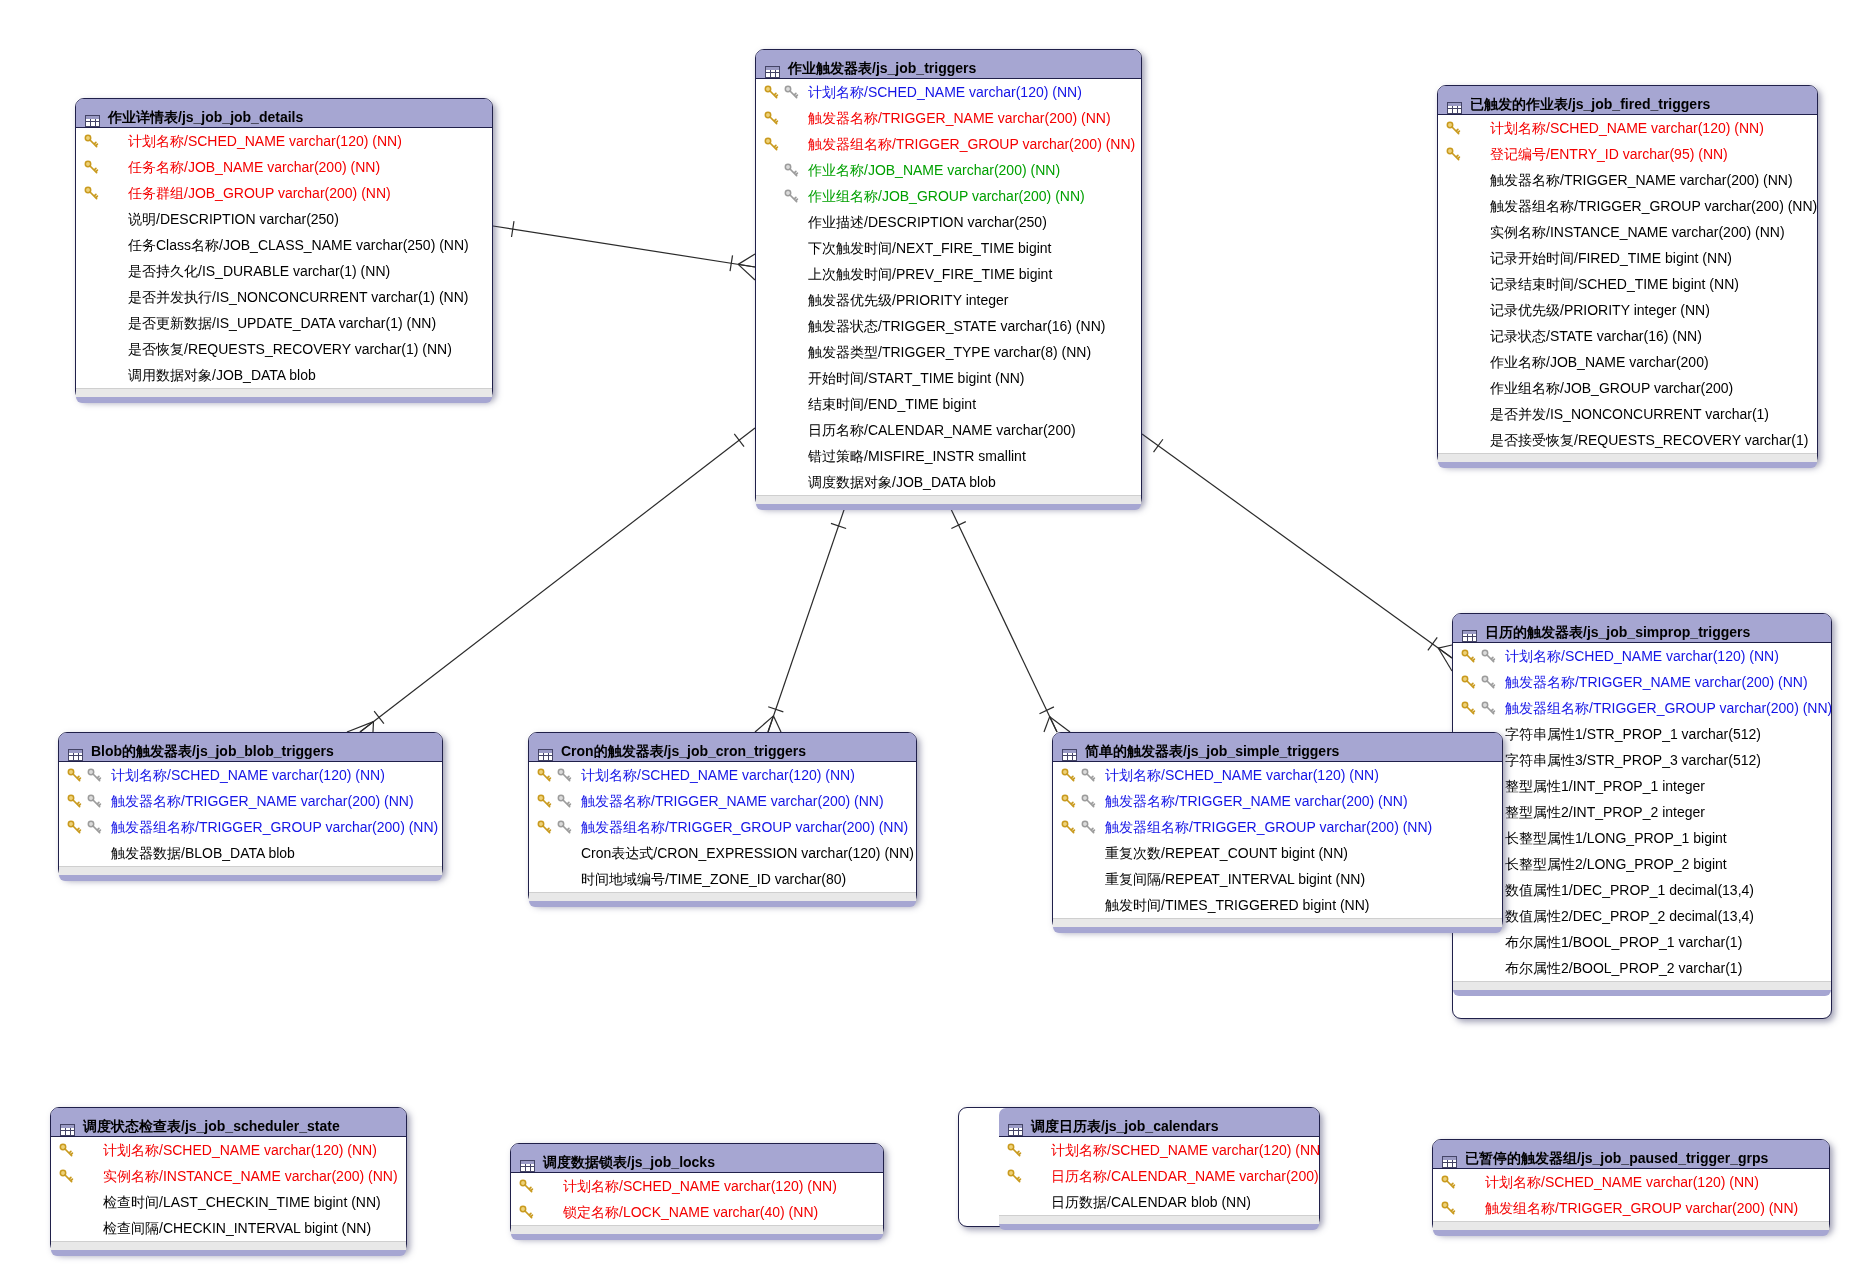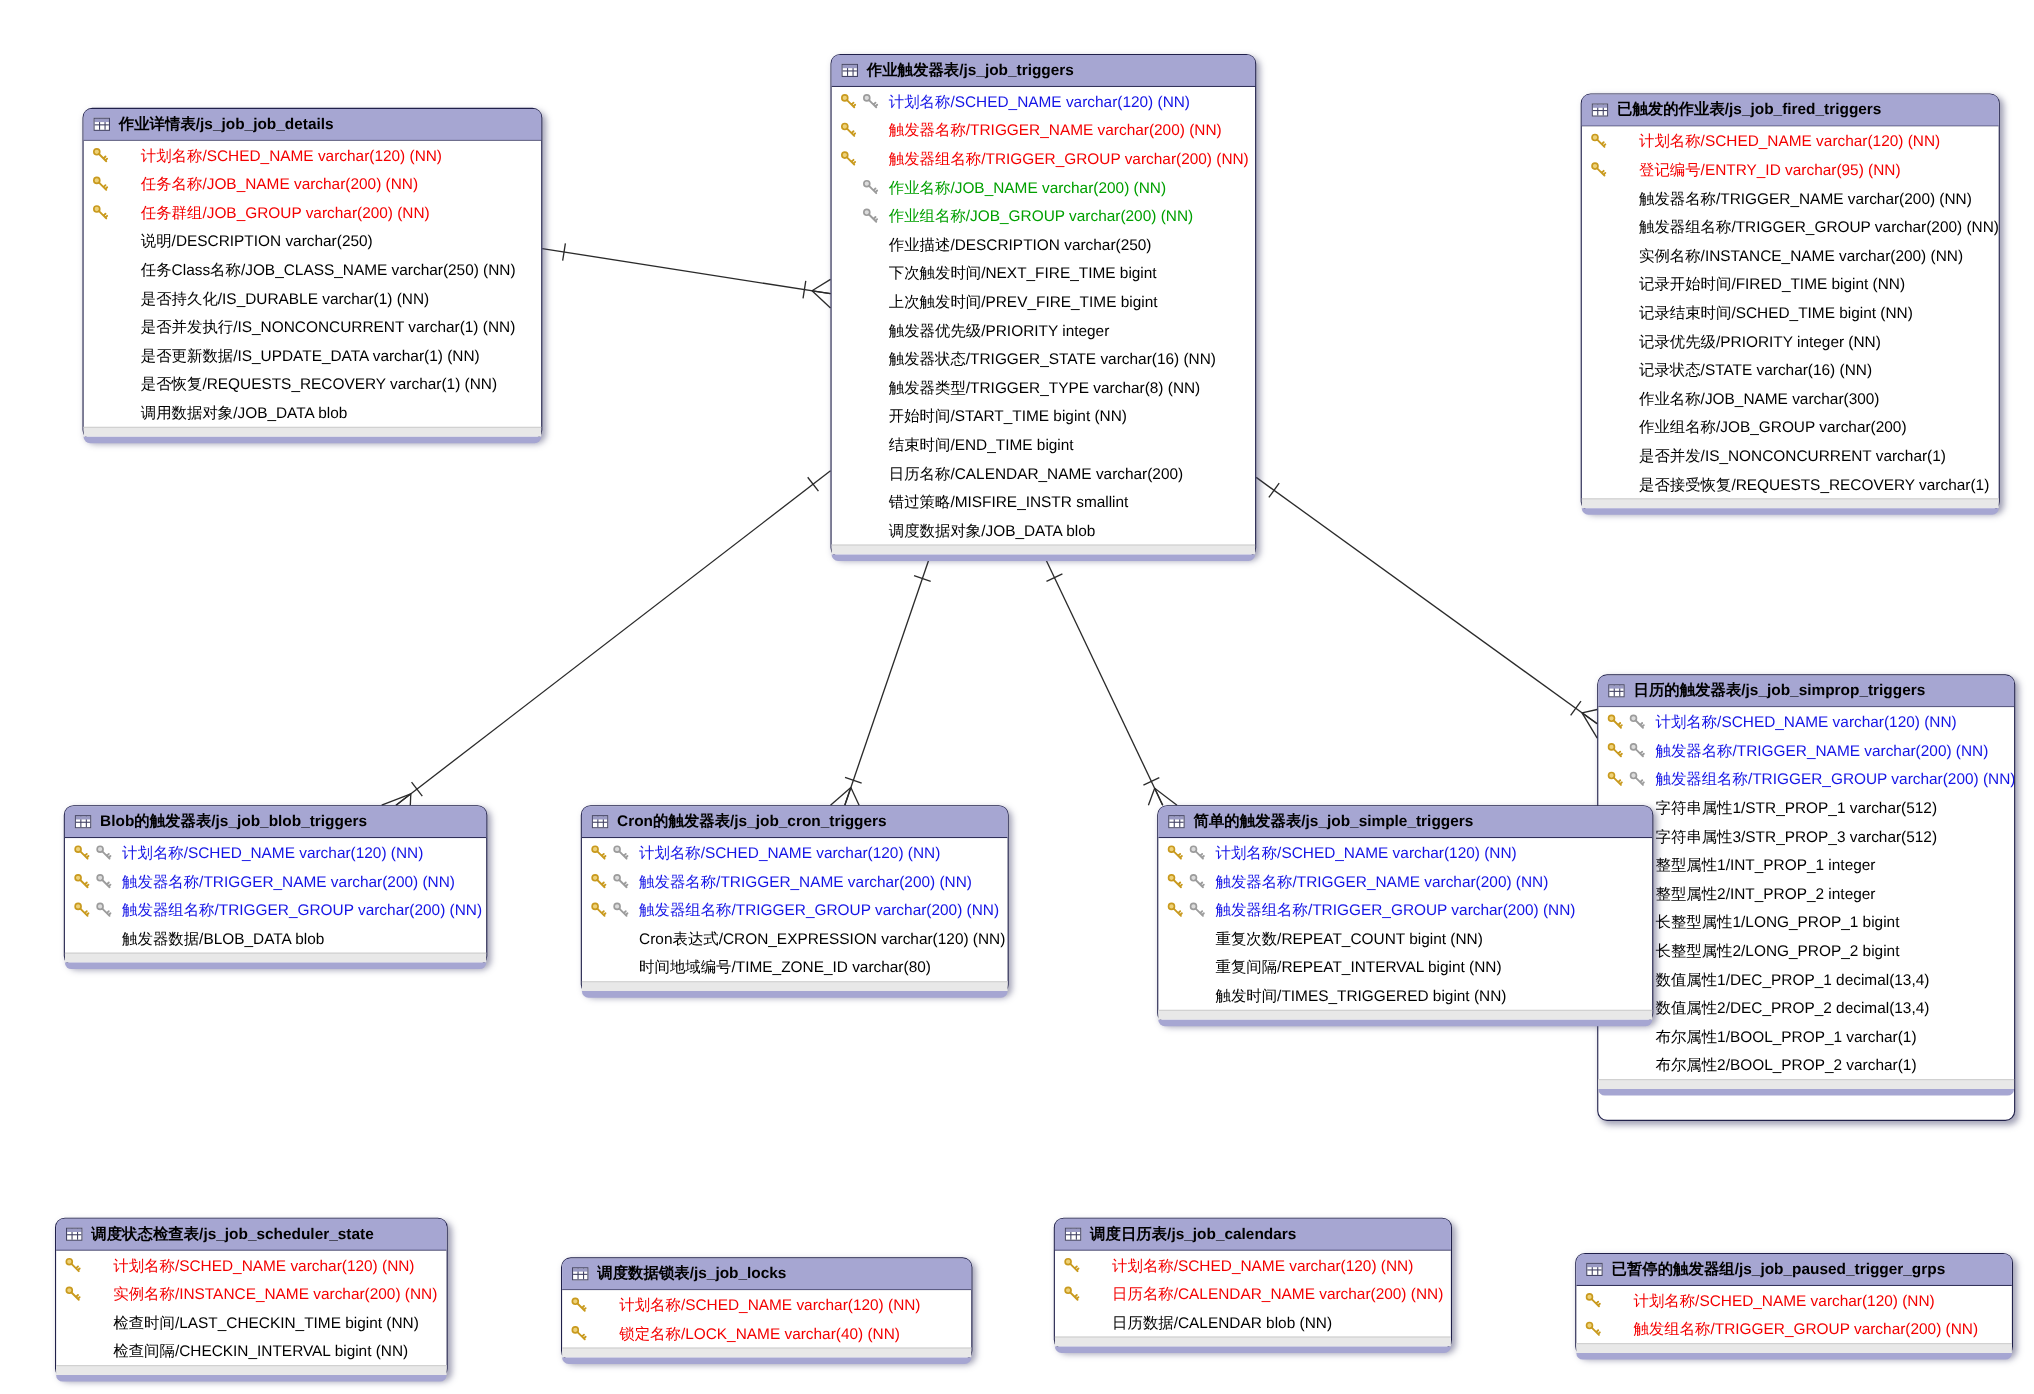--- a/index.html
+++ b/index.html
@@ -4,21 +4,21 @@
 <style>
   html,body{margin:0;padding:0;background:#ffffff;}
   body{width:1849px;height:1267px;position:relative;overflow:hidden;
        font-family:"Liberation Sans","DejaVu Sans",sans-serif;}
   #canvas{position:absolute;left:0;top:0;width:1849px;height:1267px;}
   #edges{position:absolute;left:0;top:0;pointer-events:none;}
   .er-table{position:absolute;background:#ffffff;border:1.5px solid #20204a;
             border-radius:9px;box-shadow:3px 3px 6px rgba(70,70,110,.5);
             box-sizing:border-box;}
   .thead{height:28px;background:#a6a6d2;border-bottom:1px solid #20204a;
-         border-radius:7px 7px 0 0;display:flex;align-items:center;
+         border-radius:7px 7px 0 0;display:flex;align-items:flex-end;
          font-size:14px;font-weight:bold;color:#000;white-space:nowrap;overflow:hidden;}
   .ticon{width:15px;height:12px;margin:0 8px 0 9px;flex:0 0 auto;
          background:#ffffff;border:1px solid #444466;box-sizing:border-box;
          background-image:
            linear-gradient(#9a9ac4,#9a9ac4),
            linear-gradient(#444466,#444466),
            linear-gradient(#444466,#444466),
            linear-gradient(#444466,#444466);
          background-repeat:no-repeat;
          background-size:100% 3px,100% 1px,1px 100%,1px 100%;
@@ -160,21 +160,21 @@
               <circle cx="4" cy="4" r="2.7" fill="#eed27a" stroke="#c99a1e" stroke-width="1.5"></circle>
               <path d="M6 6 L12.6 12.6 M10.1 10.1 L11.9 8.3 M11.8 11.8 L13.4 10.2" stroke="#c99a1e" stroke-width="1.7" fill="none" stroke-linecap="round"></path>
             </svg><span>登记编号/ENTRY_ID varchar(95) (NN)</span></div>
           <div class="row c-black"><span>触发器名称/TRIGGER_NAME varchar(200) (NN)</span></div>
           <div class="row c-black"><span>触发器组名称/TRIGGER_GROUP varchar(200) (NN)</span></div>
           <div class="row c-black"><span>实例名称/INSTANCE_NAME varchar(200) (NN)</span></div>
           <div class="row c-black"><span>记录开始时间/FIRED_TIME bigint (NN)</span></div>
           <div class="row c-black"><span>记录结束时间/SCHED_TIME bigint (NN)</span></div>
           <div class="row c-black"><span>记录优先级/PRIORITY integer (NN)</span></div>
           <div class="row c-black"><span>记录状态/STATE varchar(16) (NN)</span></div>
-          <div class="row c-black"><span>作业名称/JOB_NAME varchar(300)</span></div>
+          <div class="row c-black"><span>作业名称/JOB_NAME varchar(200)</span></div>
           <div class="row c-black"><span>作业组名称/JOB_GROUP varchar(200)</span></div>
           <div class="row c-black"><span>是否并发/IS_NONCONCURRENT varchar(1)</span></div>
           <div class="row c-black"><span>是否接受恢复/REQUESTS_RECOVERY varchar(1)</span></div>
         </div>
         <div class="tfoot"></div>
         <div class="tfoot2"></div>
       </div>
       <div class="er-table" style="left: 1452px; top: 613px; width: 380px; height: 406px;">
         <div class="thead">
           <span class="ticon"></span>
@@ -346,21 +346,21 @@
               <path d="M6 6 L12.6 12.6 M10.1 10.1 L11.9 8.3 M11.8 11.8 L13.4 10.2" stroke="#c99a1e" stroke-width="1.7" fill="none" stroke-linecap="round"></path>
             </svg><span>计划名称/SCHED_NAME varchar(120) (NN)</span></div>
           <div class="row c-red"><svg class="k1" width="15" height="14" viewBox="0 0 15 14">
               <circle cx="4" cy="4" r="2.7" fill="#eed27a" stroke="#c99a1e" stroke-width="1.5"></circle>
               <path d="M6 6 L12.6 12.6 M10.1 10.1 L11.9 8.3 M11.8 11.8 L13.4 10.2" stroke="#c99a1e" stroke-width="1.7" fill="none" stroke-linecap="round"></path>
             </svg><span>锁定名称/LOCK_NAME varchar(40) (NN)</span></div>
         </div>
         <div class="tfoot"></div>
         <div class="tfoot2"></div>
       </div>
-      <div class="er-table" style="left: 958px; top: 1107px; width: 362px; height: 120px;">
+      <div class="er-table" style="left: 958px; top: 1107px; width: 362px; height: 120px; padding-left: 40px;">
         <div class="thead">
           <span class="ticon"></span>
           <span>调度日历表/js_job_calendars</span>
         </div>
         <div class="rows">
           <div class="row c-red"><svg class="k1" width="15" height="14" viewBox="0 0 15 14">
               <circle cx="4" cy="4" r="2.7" fill="#eed27a" stroke="#c99a1e" stroke-width="1.5"></circle>
               <path d="M6 6 L12.6 12.6 M10.1 10.1 L11.9 8.3 M11.8 11.8 L13.4 10.2" stroke="#c99a1e" stroke-width="1.7" fill="none" stroke-linecap="round"></path>
             </svg><span>计划名称/SCHED_NAME varchar(120) (NN)</span></div>
           <div class="row c-red"><svg class="k1" width="15" height="14" viewBox="0 0 15 14">

